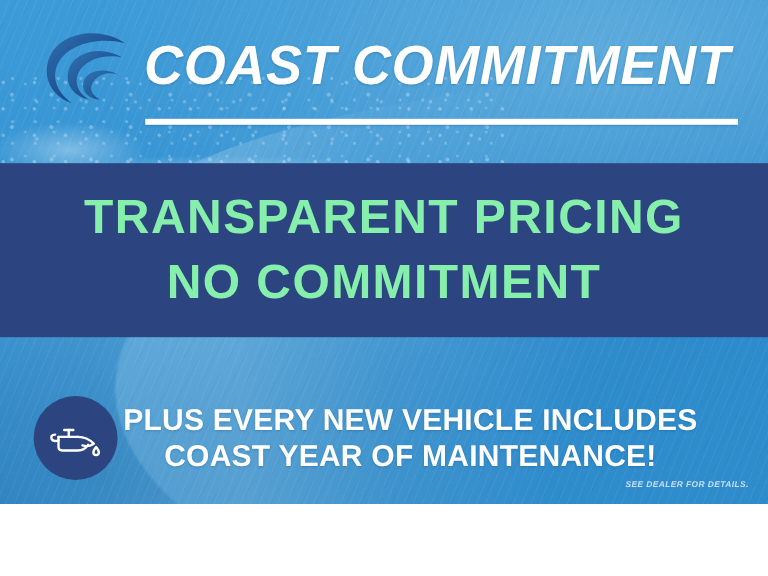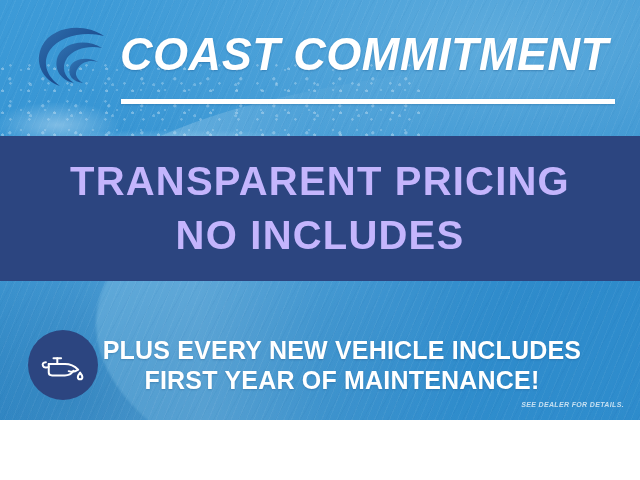--- a/index.html
+++ b/index.html
@@ -165,21 +165,21 @@
     top: 136px;
     width: 640px;
     height: 145px;
     background: #2c4580;
     display: flex;
     flex-direction: column;
     align-items: center;
     justify-content: center;
   }
   .navy-line {
-    color: #c4b5fd;
+    color: #86efac;
     font-family: "Liberation Sans", sans-serif;
     font-size: 40px;
     font-weight: 700;
     letter-spacing: 1.2px;
     line-height: 1.08;
     white-space: nowrap;
     text-align: center;
   }
   .navy-line.second { margin-top: 10px; }
 
@@ -265,21 +265,21 @@
       </svg>
     </div>
 
     <div class="brand-title">COAST COMMITMENT</div>
 
     <div class="rule"></div>
   </div>
 
   <div class="navy-band">
     <div class="navy-line">TRANSPARENT PRICING</div>
-    <div class="navy-line second">NO INCLUDES</div>
+    <div class="navy-line second">NO COMMITMENT</div>
   </div>
 
   <div class="promo">
 
     <div class="promo-icon">
       <svg viewBox="0 0 48 40" width="46" height="38" aria-hidden="true">
         <g fill="none" stroke="#ffffff" stroke-width="2.1" stroke-linecap="round" stroke-linejoin="round">
 
           <path d="M6 17 C3 17 2 19 3 21 C4 23 7 23 9 22"></path>
 
@@ -291,19 +291,19 @@
           <path d="M18 19 L18 13"></path>
           <path d="M14 13 L22 13"></path>
 
           <path d="M42 28 C43.6 30 44.4 31.3 44.4 32.5 C44.4 34 43.3 35 42 35 C40.7 35 39.6 34 39.6 32.5 C39.6 31.3 40.4 30 42 28 Z"></path>
         </g>
       </svg>
     </div>
 
     <div class="promo-copy">
       <div class="promo-line">PLUS EVERY NEW VEHICLE INCLUDES</div>
-      <div class="promo-line">FIRST YEAR OF MAINTENANCE!</div>
+      <div class="promo-line">COAST YEAR OF MAINTENANCE!</div>
     </div>
   </div>
 
   <div class="disclaimer">SEE DEALER FOR DETAILS.</div>
 
 </div>
 
 </body></html>

